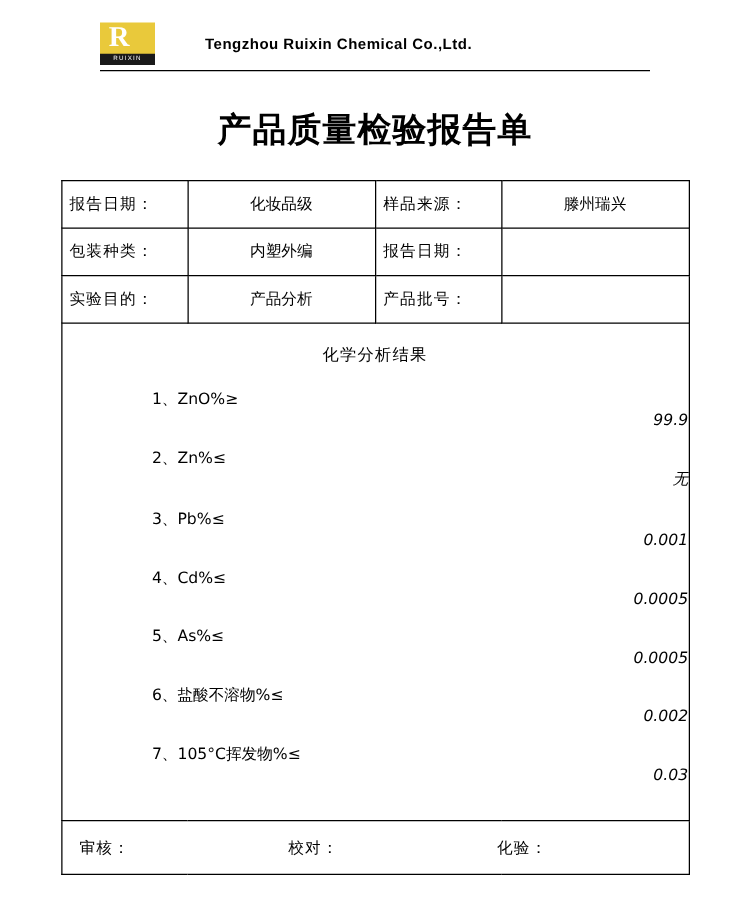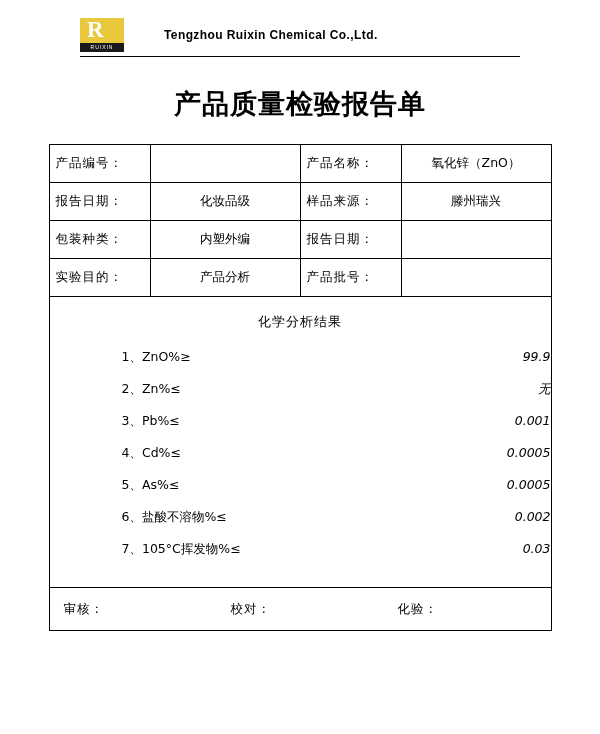--- a/index.html
+++ b/index.html
@@ -125,20 +125,21 @@
     font-family: "DejaVu Sans", sans-serif;
     text-align: center;
     margin: 6px 0 18px 0;
     letter-spacing: 1px;
   }
   .an-row {
     display: flex;
     font-size: 12.5px;
     font-family: "DejaVu Sans", sans-serif;
     margin-bottom: 15px;
+    flex-direction: column;
   }
   .an-name {
     width: 210px;
     text-align: left;
     padding-left: 72px;
     box-sizing: border-box;
     white-space: nowrap;
   }
   .an-val {
     flex: 1;
@@ -182,26 +183,20 @@
     <span class="band">RUIXIN</span>
   </div>
   <span class="en-name">Tengzhou Ruixin Chemical Co.,Ltd.</span>
 </div>
 <div class="header-rule"></div>
 
 <div class="doc-title">产品质量检验报告单</div>
 
 <table class="sheet">
   <tbody>
-      <tr>
-    <td class="lbl">产品编号：</td>
-    <td class="val"></td>
-    <td class="lbl">产品名称：</td>
-    <td class="val">氧化锌（ZnO）</td>
-  </tr>
   <tr>
     <td class="lbl">报告日期：</td>
     <td class="val">化妆品级</td>
     <td class="lbl">样品来源：</td>
     <td class="val">滕州瑞兴</td>
   </tr>
   <tr>
     <td class="lbl">包装种类：</td>
     <td class="val">内塑外编</td>
     <td class="lbl">报告日期：</td>

